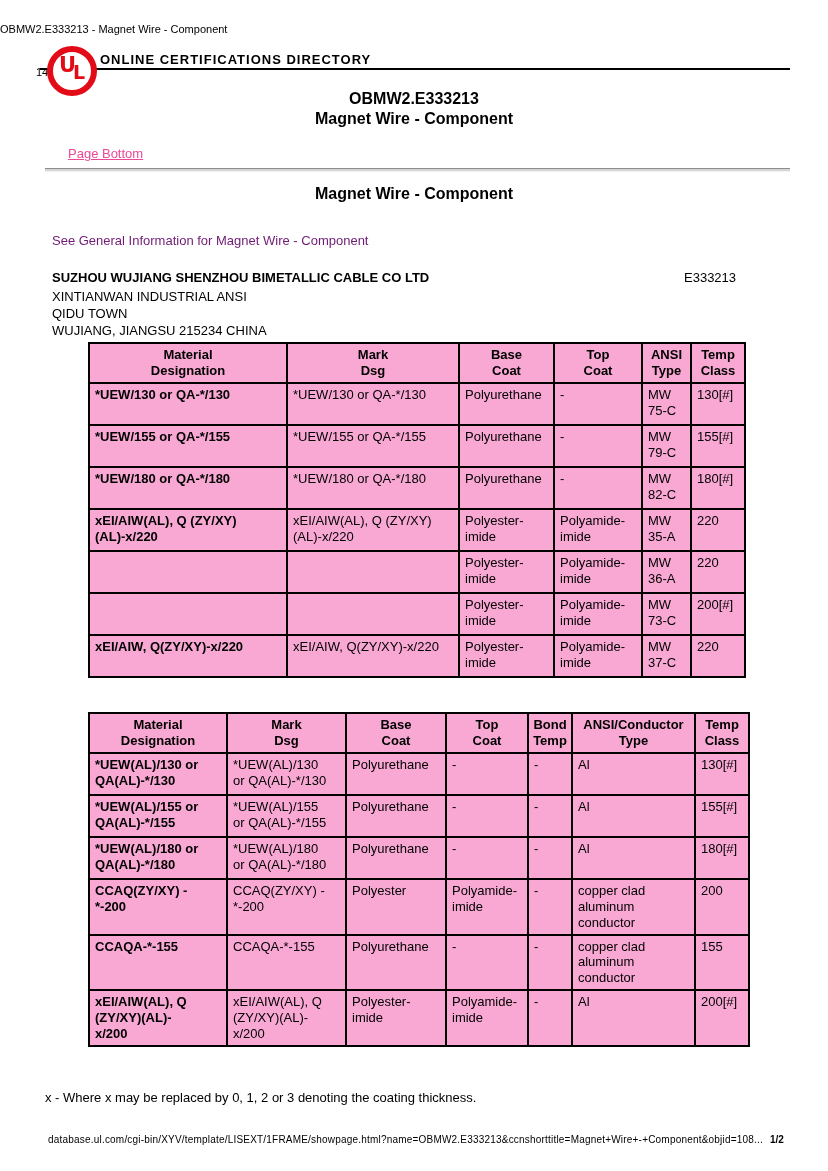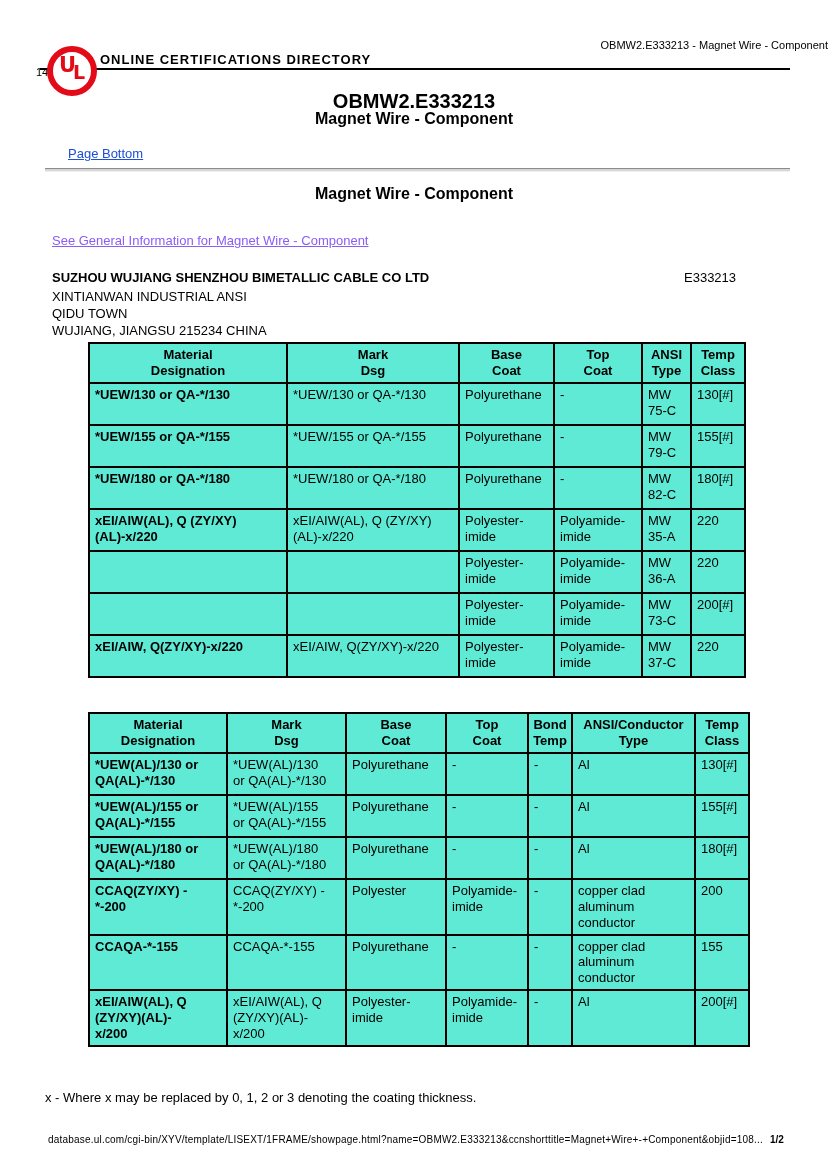--- a/index.html
+++ b/index.html
@@ -1,56 +1,56 @@
 <!DOCTYPE html>
 <html><head>
 <meta charset="utf-8">
 <style>
   html,body{margin:0;padding:0;background:#fff;}
   .page{position:relative;width:828px;height:1171px;background:#ffffff;
         font-family:"Liberation Sans",sans-serif;color:#000;overflow:hidden;}
 
   .print-date{position:absolute;left:36px;top:22px;font-size:11px;margin-top:44px;}
-  .print-title{position:absolute;left:0;top:39px;width:828px;text-align:right;font-size:11px;}
+  .print-title{position:absolute;left:0;top:23px;width:828px;text-align:left;font-size:11px;}
 
   .dir-line{position:absolute;left:40px;top:68px;width:750px;height:2px;background:#000;z-index:1;}
   .ul-logo{position:absolute;left:47px;top:46px;width:38px;height:38px;border:6px solid #e30b17;
            border-radius:50%;background:#fff;z-index:2;}
   .ul-u{position:absolute;left:6px;top:1px;font-size:21px;font-weight:bold;color:#e30b17;
         font-family:"DejaVu Sans",sans-serif;}
   .ul-l{position:absolute;left:20px;top:9px;font-size:19px;font-weight:bold;color:#e30b17;
         font-family:"DejaVu Sans",sans-serif;}
   .dir-title{position:absolute;left:100px;top:52px;font-size:13px;font-weight:bold;
              letter-spacing:1px;z-index:2;}
 
   .doc-id{position:absolute;left:0;top:90px;width:828px;text-align:center;
-          font-size:20px;font-weight:bold;}
+          font-size:16px;font-weight:bold;}
   .doc-subtitle{position:absolute;left:0;top:110px;width:828px;text-align:center;
           font-size:16px;font-weight:bold;}
 
   .page-bottom-link{position:absolute;left:68px;top:146px;font-size:13px;
-          text-decoration:underline;color:#1d4ed8;cursor:pointer;}
+          text-decoration:underline;color:#ec4899;cursor:pointer;}
 
   .rule{position:absolute;left:45px;top:168px;width:745px;height:2px;background:#d6d6d6;
         border-top:1px solid #8c8c8c;border-bottom:1px solid #f2f2f2;}
 
   .section-heading{position:absolute;left:0;top:185px;width:828px;text-align:center;
           font-size:16px;font-weight:bold;}
 
   .geninfo-link{position:absolute;left:52px;top:233px;font-size:13px;
-          text-decoration:underline;color:#8b5cf6;cursor:pointer;}
+          color:#701a75;cursor:pointer;}
 
   .company-name{position:absolute;left:52px;top:270px;font-size:13px;font-weight:bold;}
   .file-number{position:absolute;left:684px;top:270px;font-size:13px;}
   .addr1{position:absolute;left:52px;top:289px;font-size:13px;}
   .addr2{position:absolute;left:52px;top:306px;font-size:13px;}
   .addr3{position:absolute;left:52px;top:323px;font-size:13px;}
 
   table.data{border-collapse:collapse;table-layout:fixed;position:absolute;left:88px;
-             background:#5eead4;}
+             background:#f9a8d4;}
   #table1{top:342px;width:656px;}
   #table2{top:712px;width:660px;}
   table.data th,table.data td{border:2px solid #000;white-space:pre-line;
              font-size:13px;line-height:1.22;vertical-align:top;padding:3px 5px;
              overflow:hidden;}
   table.data th{font-weight:bold;text-align:center;height:34px;vertical-align:middle;padding:2px 2px;}
   table.data td{height:34px;}
   table.data td:first-child{font-weight:bold;}
 
   .footnote1{position:absolute;left:45px;top:1050px;width:750px;font-size:13px;

